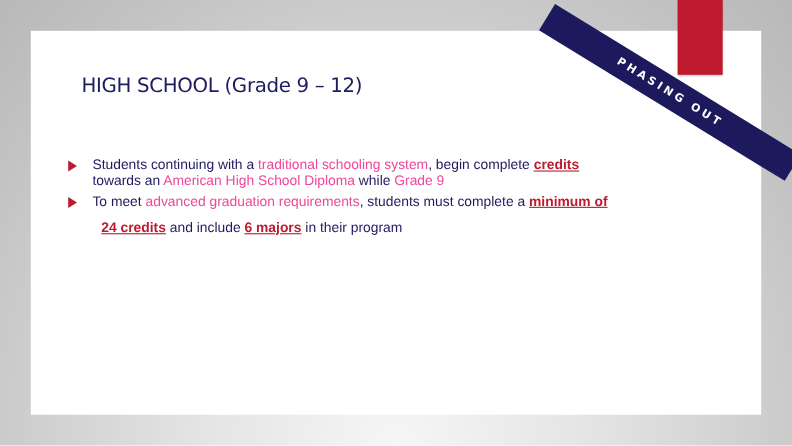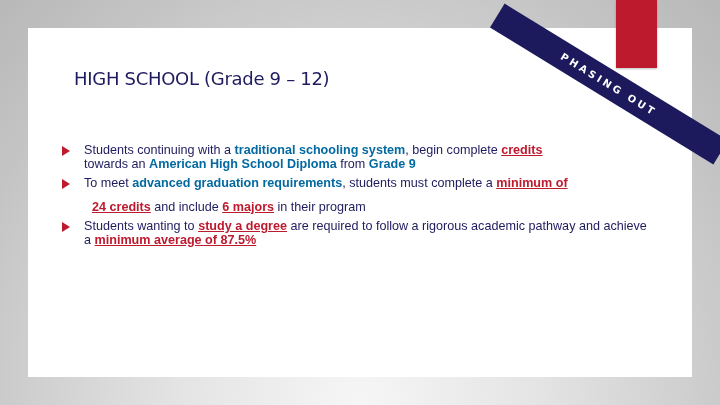--- a/index.html
+++ b/index.html
@@ -21,21 +21,21 @@
     font-family:"DejaVu Sans", sans-serif; font-weight:normal;
     font-size:18px; color:#1e1b5e; letter-spacing:-0.3px;
   }
   .bullets { position:absolute; left:62px; top:144px; width:590px; list-style:none; margin:0; padding:0; }
   .bullets li { position:relative; padding-left:22px; margin-bottom:6px; font-size:12.6px; line-height:13.5px; color:#1e1b5e; }
   .bullets li .arrow {
     position:absolute; left:0; top:2px; width:0; height:0;
     border-top:5px solid transparent; border-bottom:5px solid transparent; border-left:8px solid #be1a2e;
   }
   .bullets li.cont { padding-left:30px; margin-top:10px; }
-  .b { font-weight:bold; color:#0369a1; }
+  .b { font-weight:normal; color:#ec4899; }
   .r { font-weight:bold; color:#be1a2e;text-decoration:underline; }
   .banner {
     position:absolute; left:478px; top:70px; width:262px; height:28px;
     background:#1c1a5c; transform:rotate(31.5deg); transform-origin:center;
     display:flex; align-items:center; justify-content:center;
   }
   .banner span {
     color:#ffffff; font-family:"DejaVu Sans", sans-serif; font-weight:bold;
     font-size:10px; letter-spacing:3px;
   }
@@ -44,30 +44,26 @@
 <body>
 
 <div class="card"></div>
 <div class="accent"></div>
 
 <h1 class="title">HIGH SCHOOL (Grade 9 – 12)</h1>
 
 <ul class="bullets">
   <li>
     <span class="arrow"></span>
-    <span>Students continuing with a </span><span class="b">traditional schooling system</span><span>, begin complete </span><span class="r">credits</span><br><span> towards an </span><span class="b">American High School Diploma</span><span> from </span><span class="b">Grade 9</span>
+    <span>Students continuing with a </span><span class="b">traditional schooling system</span><span>, begin complete </span><span class="r">credits</span><br><span> towards an </span><span class="b">American High School Diploma</span><span> while </span><span class="b">Grade 9</span>
   </li>
   <li style="margin-bottom:0;">
     <span class="arrow"></span>
     <span>To meet </span><span class="b">advanced graduation requirements</span><span>, students must complete a </span><span class="r">minimum of</span>
   </li>
   <li class="cont">
     <span class="r">24 credits</span><span> and include </span><span class="r">6 majors</span><span> in their program</span>
   </li>
-  <li>
-    <span class="arrow"></span>
-    <span>Students wanting to </span><span class="r">study a degree</span><span> are required to follow a rigorous academic pathway and achieve a </span><span class="r">minimum average of 87.5%</span>
-  </li>
 </ul>
 
 <div class="banner">
   <span>PHASING OUT</span>
 </div>
 
 </body></html>

